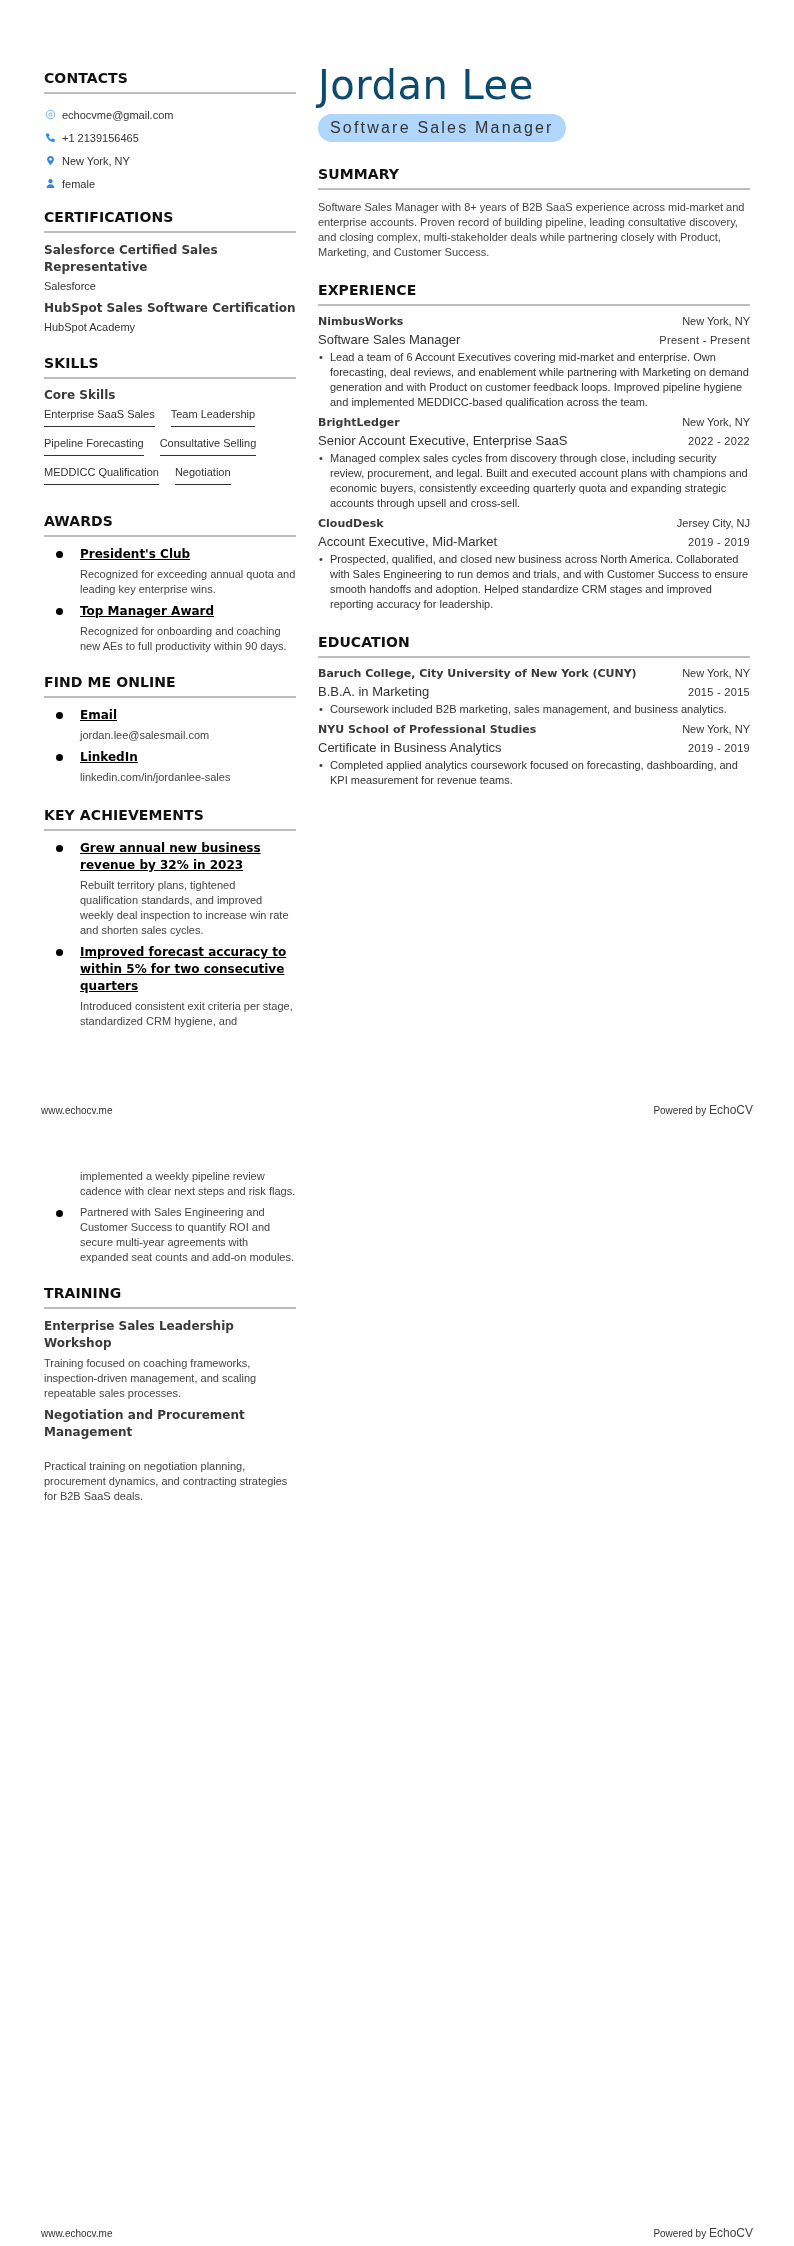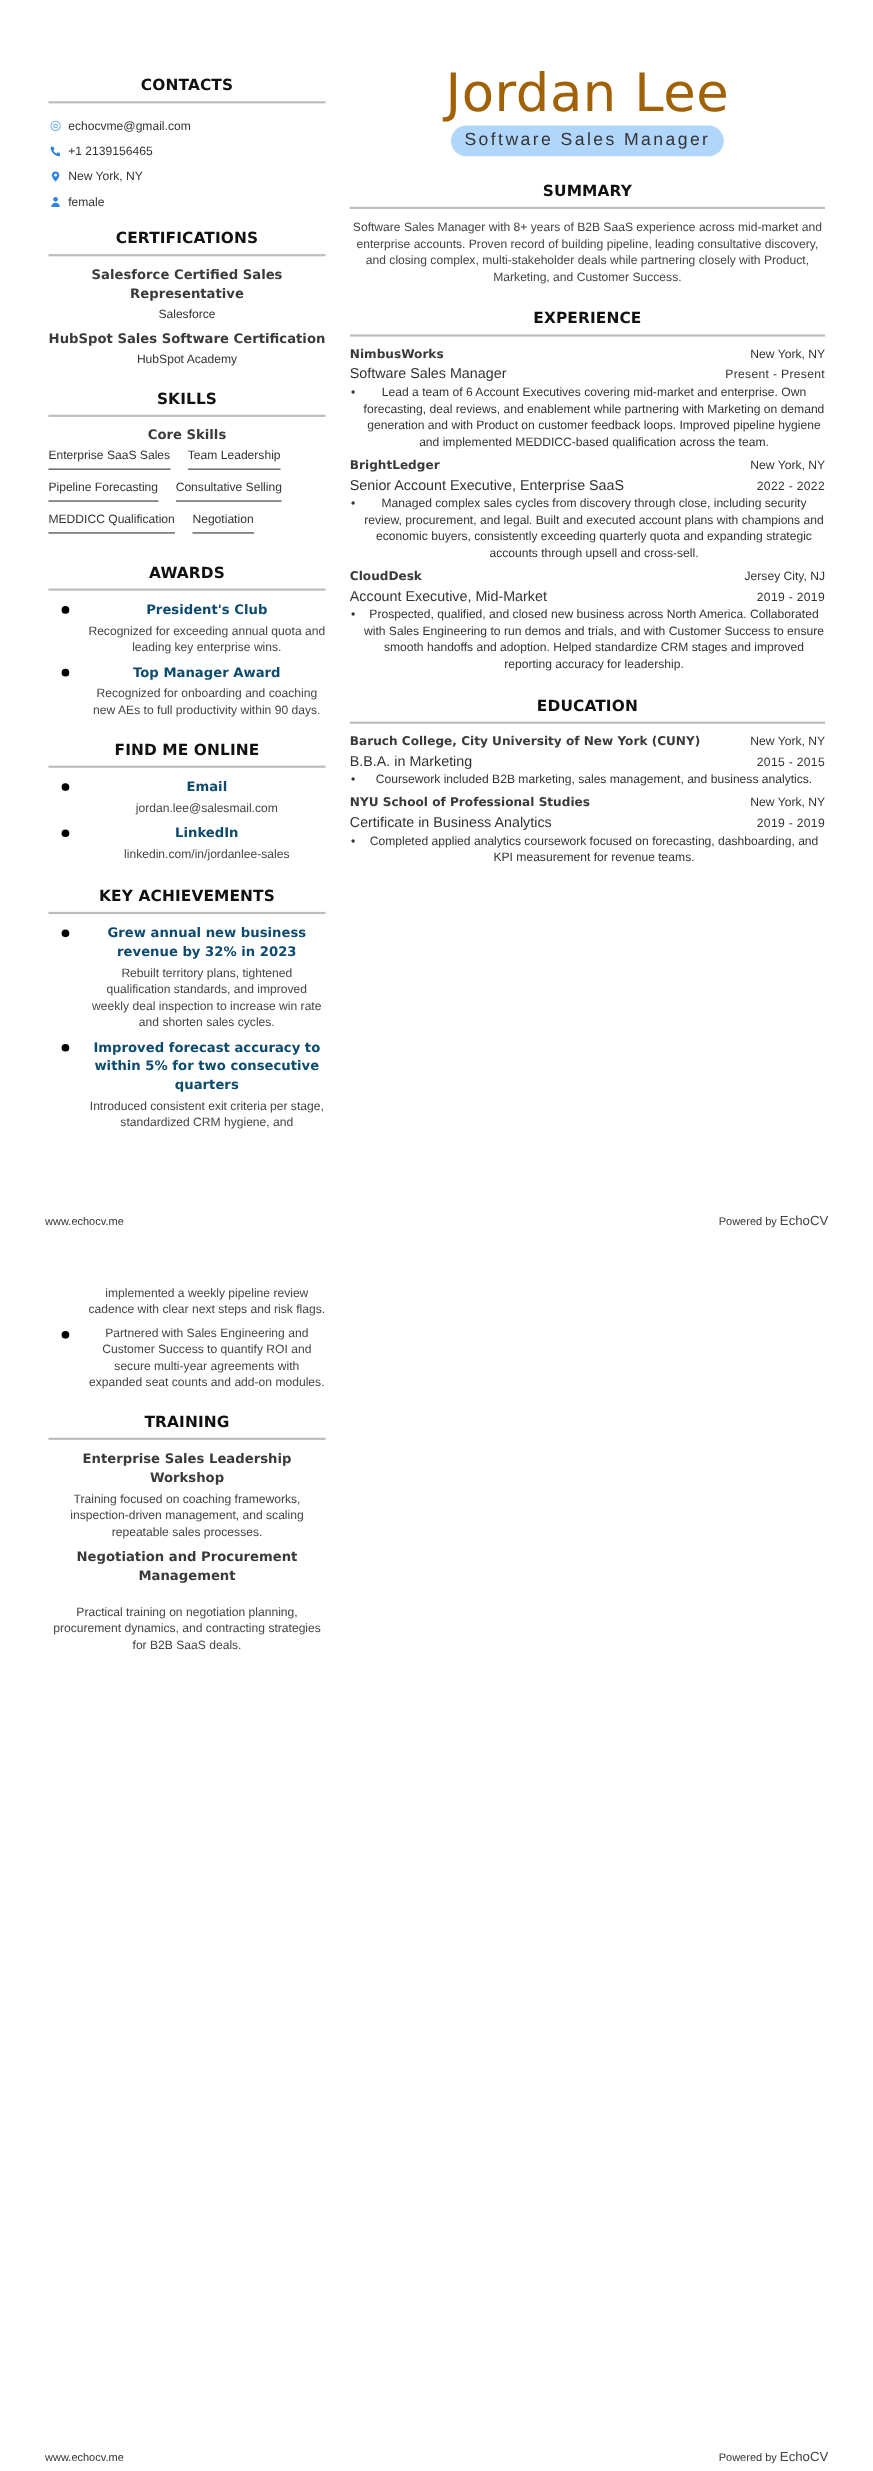--- a/index.html
+++ b/index.html
@@ -1,35 +1,35 @@
 <!DOCTYPE html>
 <html><head>
 <meta charset="utf-8">
 <style>
   * { box-sizing: border-box; margin: 0; padding: 0; }
   body { width: 794px; height: 2246px; background: #ffffff; font-family: "Liberation Sans", sans-serif; color: #333; position: relative; overflow: hidden; }
-  .page { position: absolute; left: 0; width: 794px; text-align: center; }
+  .page { position: absolute; left: 0; width: 794px; }
   .page1 { top: 0; height: 1123px; }
   .page2 { top: 1123px; height: 1123px; }
   .left { position: absolute; left: 44px; width: 252px; }
   .right { position: absolute; left: 318px; width: 432px; }
   .sec-title { font-family: "DejaVu Sans", sans-serif; font-weight: bold; font-size: 14px; color: #111; letter-spacing: 0.1px; padding-bottom: 6px; border-bottom: 2px solid #bdbdbd; margin-bottom: 9px; }
   .contact { display: flex; align-items: center; font-size: 11px; color: #333; height: 23px; }
   .contact .ic { width: 12px; height: 12px; margin-right: 6px; display: inline-flex; align-items: center; justify-content: center; }
   .contact svg { width: 11px; height: 11px; }
   .sub-bold { font-family: "DejaVu Sans", sans-serif; font-weight: bold; font-size: 12px; color: #3a3a3a; margin-bottom: 4px; }
   .skills { display: flex; flex-wrap: wrap; }
   .skill { font-size: 11px; color: #333; padding: 2px 0 6px 0; border-bottom: 1.5px solid #333; margin-right: 16px; margin-bottom: 8px; white-space: nowrap; }
   .cert-title { font-family: "DejaVu Sans", sans-serif; font-weight: bold; font-size: 12px; color: #3a3a3a; line-height: 17px; }
   .cert-org { font-size: 11px; color: #333; margin: 4px 0 8px 0; }
   .bullet-item { position: relative; padding-left: 36px; margin-bottom: 6px; }
   .bullet-item .dot { position: absolute; left: 12px; top: 5px; width: 7px; height: 7px; border-radius: 50%; background: #000; }
-  .bullet-item .bt { font-family: "DejaVu Sans", sans-serif; font-weight: bold; font-size: 12px; color: #0c4a6e; line-height: 17px; }
+  .bullet-item .bt { font-family: "DejaVu Sans", sans-serif; font-weight: bold; font-size: 12px; color: #000000; line-height: 17px; text-decoration: underline; }
   .bullet-item .bd { font-size: 11px; color: #444; line-height: 15px; margin-top: 4px; }
-  .name { font-family: "DejaVu Sans", sans-serif; font-size: 48px; color: #a16207; letter-spacing: 0.5px; line-height: 46px; }
+  .name { font-family: "DejaVu Sans", sans-serif; font-size: 40px; color: #0c4a6e; letter-spacing: 0.5px; line-height: 46px; }
   .role-pill { display: inline-block; background: #b0d6fb; border-radius: 15px; padding: 5px 12px; font-size: 16px; letter-spacing: 2.2px; color: #333; margin-top: 6px; }
   .summary { font-size: 11px; color: #444; line-height: 15px; }
   .job-head { display: flex; justify-content: space-between; align-items: baseline; }
   .company { font-family: "DejaVu Sans", sans-serif; font-weight: bold; font-size: 11px; color: #3a3a3a; }
   .loc { font-size: 11px; color: #333; }
   .jobtitle { font-size: 13px; color: #333; }
   .dates { font-size: 11px; color: #333; letter-spacing: 0.3px; }
   .job-bullet { position: relative; padding-left: 12px; font-size: 11px; color: #333; line-height: 15px; margin-top: 3px; }
   .job-bullet::before { content: "•"; position: absolute; left: 1px; top: 0; }
   .footer { position: absolute; left: 41px; right: 41px; display: flex; justify-content: space-between; align-items: baseline; font-size: 10px; color: #333; }

